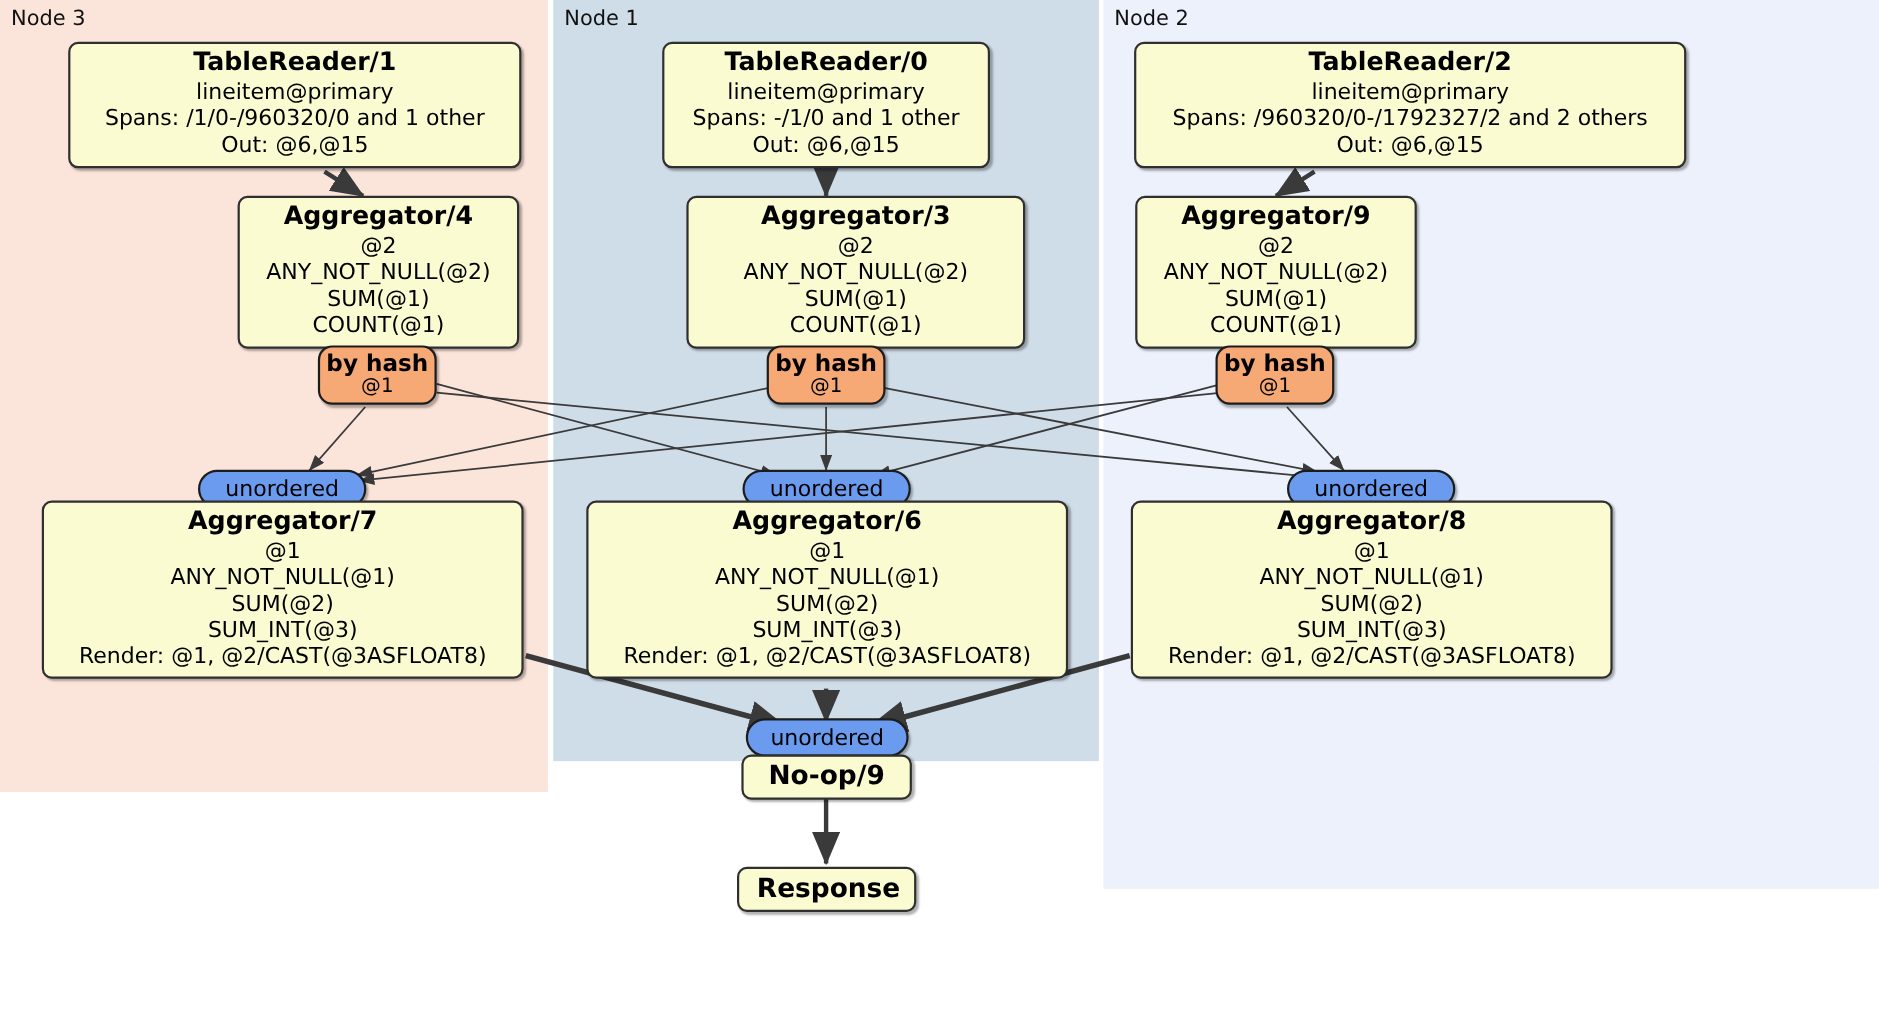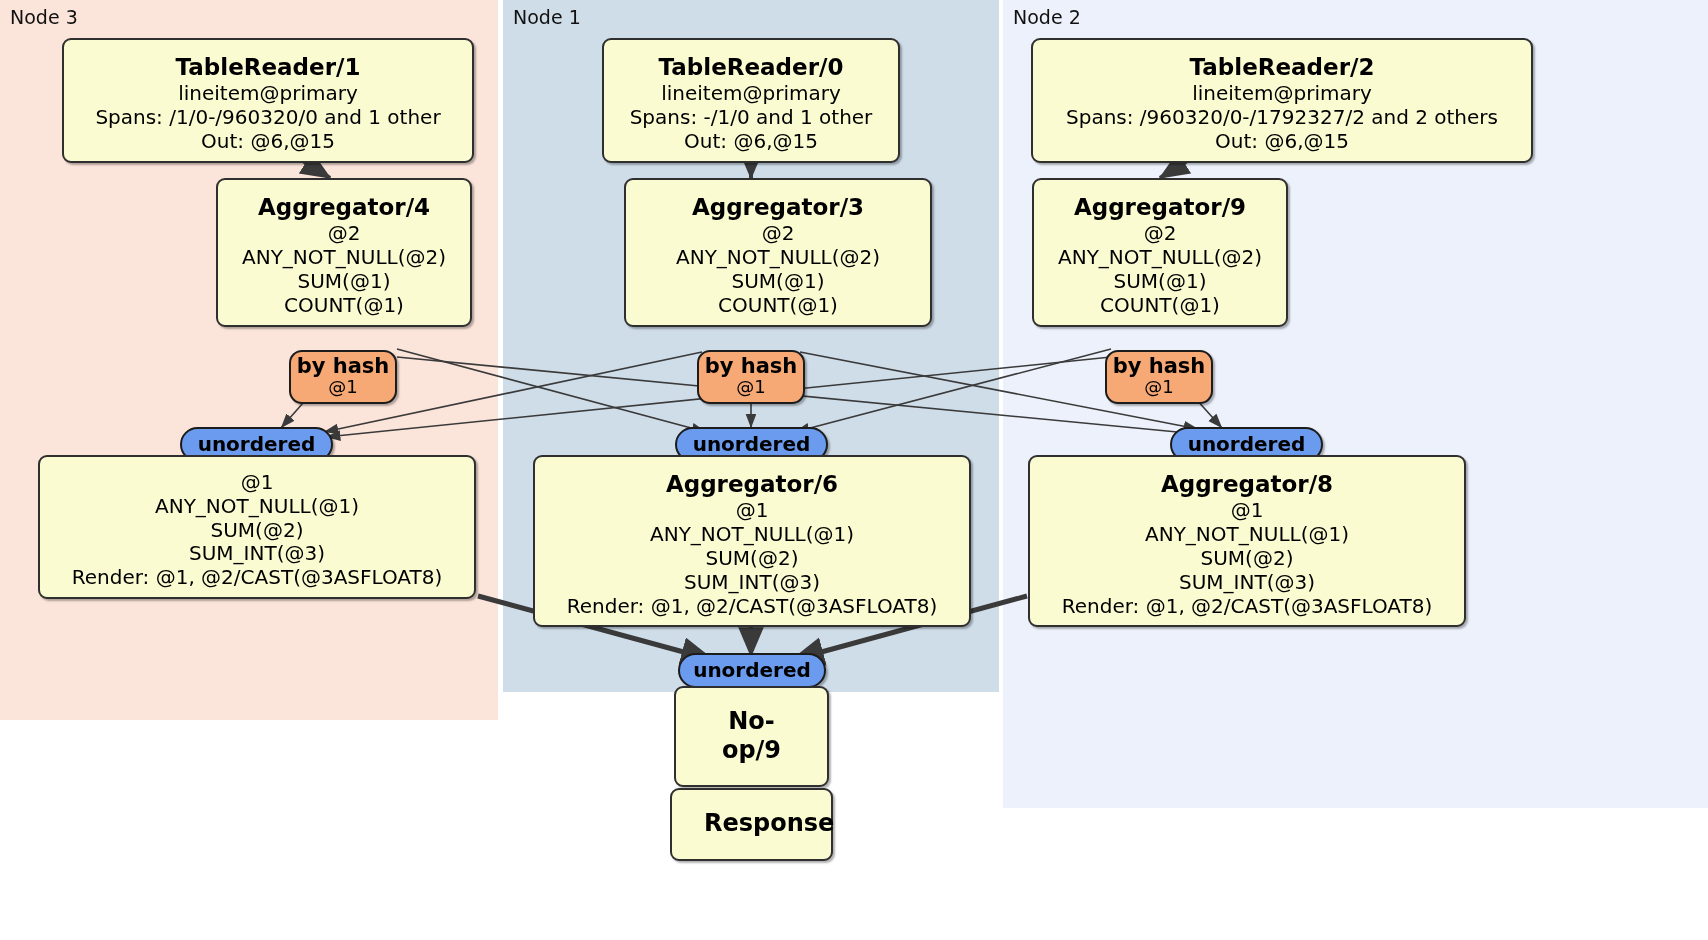--- a/index.html
+++ b/index.html
@@ -17,37 +17,37 @@
   #panel-node1{left:503px;top:0px; width:496px;  height:692px; background:#cfdde9;}
   #panel-node2{left:1003px;top:0px;width:705px;  height:808px; background:#ecf1fb;}
 
   
   #edges{position:absolute;left:0;top:0;width:1708px;height:940px;overflow:visible;}
 
   
   .box{position:absolute;box-sizing:border-box;background:#fbfbd2;
        border:2px solid #2f2f2f;border-radius:9px;
        text-align:center;color:#000;line-height:1.19;
-       padding:14px 10px 7px 10px;
+       padding:4px 10px 7px 10px;
        box-shadow:2px 2px 2px rgba(0,0,0,0.30);}
   .box .t{font-weight:bold;font-size:23px;letter-spacing:0px;display:block;margin-bottom:1px;}
   .box .l{font-size:20px;display:block;white-space:nowrap;}
 
   .small-box{padding:3px 16px 5px 16px;}
-  .small-box .t{font-size:24px;margin:16px;}
+  .small-box .t{font-size:24px;margin:0;}
 
   
   .badge{position:absolute;box-sizing:border-box;text-align:center;
          border:2px solid #1c1c1c;color:#000;
          box-shadow:2px 2px 2px rgba(0,0,0,0.30);}
-  .badge-hash{background:#f6a875;border-radius:13px;padding:3px 0 4px 0;margin-top:36px;}
+  .badge-hash{background:#f6a875;border-radius:13px;padding:3px 0 4px 0;}
   .badge-hash .b1{display:block;font-weight:bold;font-size:21px;line-height:1.05;}
   .badge-hash .b2{display:block;font-size:18px;line-height:1.15;}
   .badge-unordered{background:#6b9bee;border-radius:19px;padding:4px 0 5px 0;}
-  .badge-unordered .b1{display:block;font-weight:bold;font-size:20px;line-height:1.1;}
+  .badge-unordered .b1{display:block;font-weight:normal;font-size:20px;line-height:1.1;}
 </style>
 </head>
 <body>
 
 <div id="stage">
 
   <div class="panel" id="panel-node3">
     <span class="panel-label">Node 3</span>
   </div>
   <div class="panel" id="panel-node1">
@@ -158,20 +158,21 @@
     <span class="b1">unordered</span>
   </div>
   <div class="badge badge-unordered" style="left:675px;top:427px;width:153px;">
     <span class="b1">unordered</span>
   </div>
   <div class="badge badge-unordered" style="left:1170px;top:427px;width:153px;">
     <span class="b1">unordered</span>
   </div>
 
   <div class="box" id="agg7" style="left:38px;top:455px;width:438px;">
+    <span class="t">Aggregator/7</span>
     <span class="l">@1</span>
     <span class="l">ANY_NOT_NULL(@1)</span>
     <span class="l">SUM(@2)</span>
     <span class="l">SUM_INT(@3)</span>
     <span class="l">Render: @1, @2/CAST(@3ASFLOAT8)</span>
   </div>
 
   <div class="box" id="agg6" style="left:533px;top:455px;width:438px;">
     <span class="t">Aggregator/6</span>
     <span class="l">@1</span>

